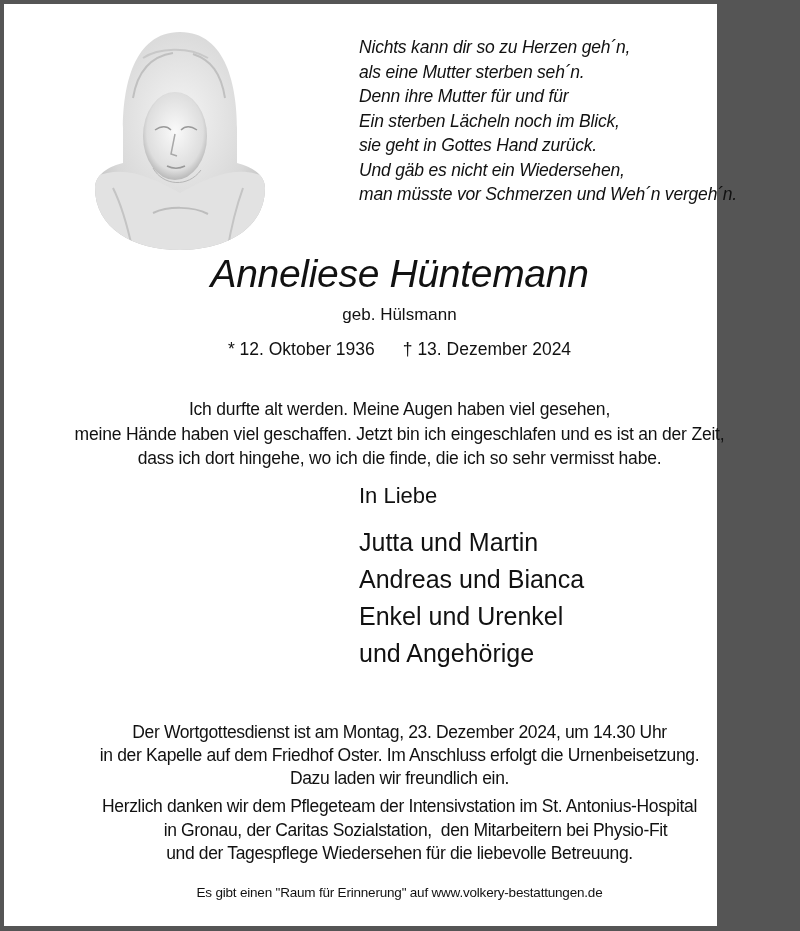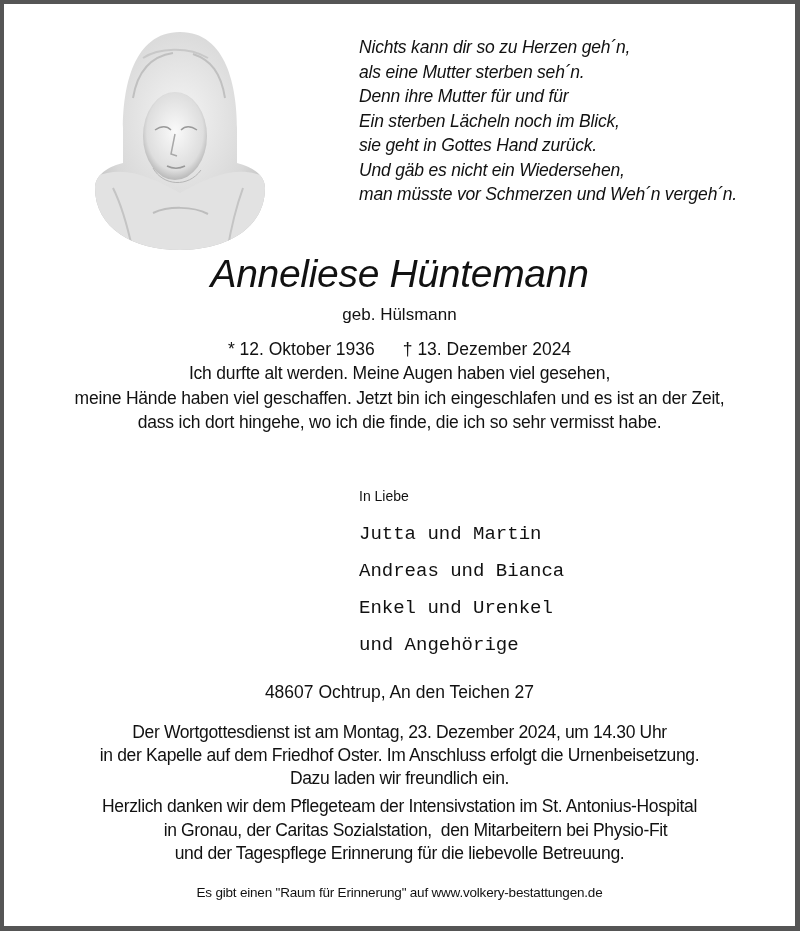--- a/index.html
+++ b/index.html
@@ -7,21 +7,21 @@
       width: 800px; height: 931px;
       background: #555555;
       position: relative;
       overflow: hidden;
       font-family: "Liberation Sans", "DejaVu Sans", sans-serif;
       color: #111;
     }
     .page {
       position: absolute;
       left: 4px; top: 4px;
-      width: 791px; height: 922px;
+      width: 713px; height: 922px;
       background: #ffffff;
     }
     .portrait {
       position: absolute;
       left: 89px; top: 24px;
       width: 174px; height: 224px;
     }
     .poem {
       position: absolute;
       left: 355px; top: 31px;
@@ -42,32 +42,32 @@
       top: 246px;
       font-style: italic;
       font-size: 39px;
       line-height: 48px;
       letter-spacing: -0.3px;
     }
     .maiden { top: 300px; font-size: 17px; line-height: 22px; }
     .dates { top: 333px; font-size: 17.5px; line-height: 24px; }
     .dates .gap { display: inline-block; width: 28px; }
     .quote {
-      top: 357px;
+      top: 393px;
       font-size: 17.5px;
       line-height: 24.5px;
       letter-spacing: -0.2px;
     }
     .family {
       position: absolute;
       left: 355px; top: 480px;
       white-space: nowrap;
     }
-    .family .intro { font-size: 14px; line-height: 24px; margin-bottom: 8px; }
-    .family .member { font-size: 19px; line-height: 37px; font-family: Liberation Mono, monospace; }
+    .family .intro { font-size: 22px; line-height: 24px; margin-bottom: 16px; }
+    .family .member { font-size: 25px; line-height: 37px; }
     .address { top: 676px; font-size: 17.5px; line-height: 24px; }
     .service {
       top: 717px;
       font-size: 17.5px;
       line-height: 23px;
       letter-spacing: -0.35px;
     }
     .thanks {
       top: 791px;
       font-size: 17.5px;
@@ -141,28 +141,27 @@
   </div>
 
   <div class="family">
     <div class="intro">In Liebe</div>
     <div class="member">Jutta und Martin</div>
     <div class="member">Andreas und Bianca</div>
     <div class="member">Enkel und Urenkel</div>
     <div class="member">und Angehörige</div>
   </div>
 
-  <div class="abs-center address">48607 Ochtrup, An den Teichen 27</div>
 
   <div class="abs-center service">
     <div>Der Wortgottesdienst ist am Montag, 23. Dezember 2024, um 14.30 Uhr</div>
     <div>in der Kapelle auf dem Friedhof Oster. Im Anschluss erfolgt die Urnenbeisetzung.</div>
     <div>Dazu laden wir freundlich ein.</div>
   </div>
 
   <div class="abs-center thanks">
     <div>Herzlich danken wir dem Pflegeteam der Intensivstation im St. Antonius-Hospital</div>
     <div style="white-space: pre; padding-left: 32px;">in Gronau, der Caritas Sozialstation,  den Mitarbeitern bei Physio-Fit</div>
-    <div>und der Tagespflege Erinnerung für die liebevolle Betreuung.</div>
+    <div>und der Tagespflege Wiedersehen für die liebevolle Betreuung.</div>
   </div>
 
   <div class="abs-center footer">Es gibt einen "Raum für Erinnerung" auf www.volkery-bestattungen.de</div>
 </div>
 
 </body></html>

